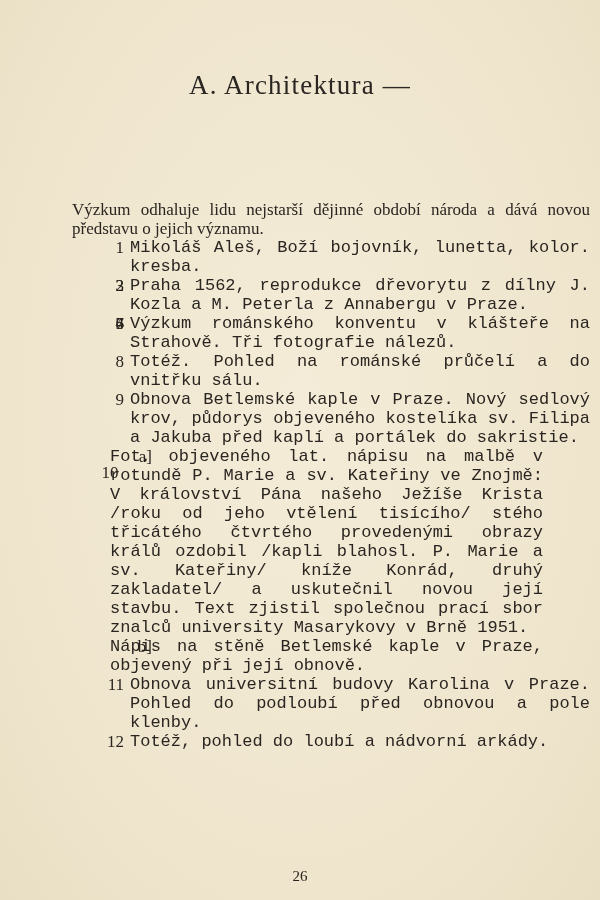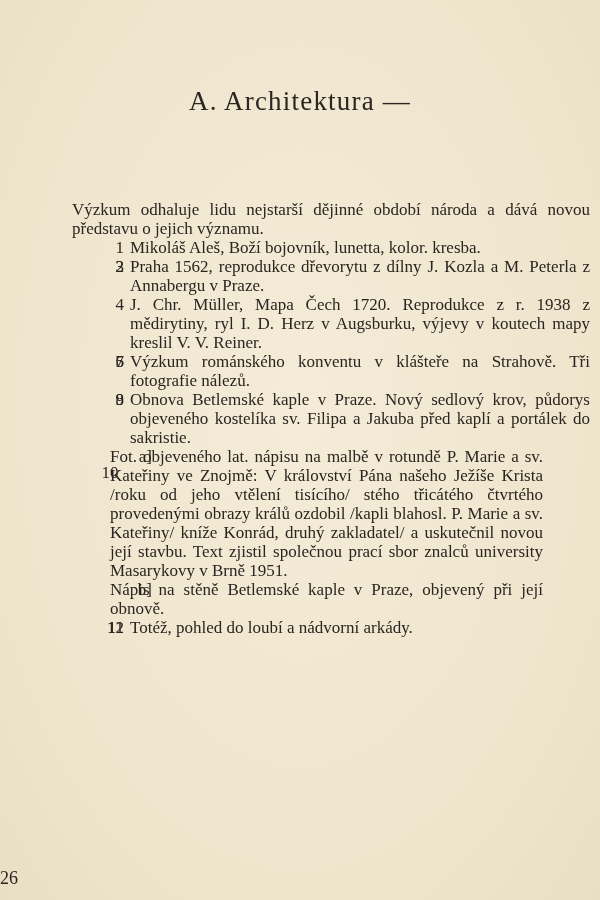--- a/index.html
+++ b/index.html
@@ -9,43 +9,43 @@
     position: relative;
     font-family: "Liberation Serif", "DejaVu Serif", serif;
     color: #2a2520;
   }
   .page {
     position: absolute; left: 0; top: 0; width: 600px; height: 900px;
     background: radial-gradient(ellipse at 50% 45%, #f4ecd8 0%, #efe5cd 70%, #e9dfc4 100%);
   }
   .title {
     position: absolute; left: 0; width: 600px; text-align: center;
-    font-size: 27px; letter-spacing: 1.2px; color: #2b2622; margin-top: 16px;
+    font-size: 27px; letter-spacing: 1.2px; color: #2b2622;
   }
   .title.l1 { top: 70px; }
   .title.l2 { top: 111px; }
   .intro {
     position: absolute; left: 72px; top: 200px; width: 518px;
     font-size: 17px; line-height: 19px; text-align: justify;
   }
   .list { position: absolute; left: 0; top: 238px; width: 600px; }
   .item { position: relative; font-size: 17px; line-height: 19px; }
   .num {
     position: absolute; left: 96px; width: 28px; text-align: right; top: 0;
   }
   .text {
-    margin-left: 130px; width: 460px; text-align: justify;
+    margin-left: 130px; width: 460px; text-align: justify; font-family: Liberation Mono, monospace;
   }
   .sub { position: relative; font-size: 17px; line-height: 19px; }
   .sub .mark { position: absolute; left: 126px; width: 26px; text-align: right; top: 0; }
   .sub .text { margin-left: 110px; width: 433px; }
   .num10 { position: absolute; left: 96px; width: 28px; text-align: center; top: 16px; }
   .pagenum {
-    position: absolute; left: 0; width: 600px; top: 868px; text-align: left;
-    font-size: 18px;
+    position: absolute; left: 0; width: 600px; top: 868px; text-align: center;
+    font-size: 15px;
   }
 </style>
 </head>
 <body>
 
 <div class="page">
   <div class="title l1">A. Architektura —</div>
 
   <div class="intro">Výzkum odhaluje lidu nejstarší dějinné období národa a dává novou představu o jejich významu.</div>
 
@@ -56,54 +56,55 @@
     </div>
     <div class="item">
       <span class="num">2</span>
     </div>
     <div class="item">
       <span class="num">3</span>
       <div class="text">Praha 1562, reprodukce dřevorytu z dílny J. Kozla a M. Peterla z Annabergu v Praze.</div>
     </div>
     <div class="item">
       <span class="num">4</span>
-      <div class="text">J. Chr. Müller, Mapa Čech 1720. Reprodukce z r. 1938 z mědirytiny, ryl I. D. Herz v Augsburku, výjevy v koutech mapy kreslil V. V. Reiner.</div>
     </div>
     <div class="item">
       <span class="num">5</span>
     </div>
     <div class="item">
       <span class="num">6</span>
     </div>
     <div class="item">
       <span class="num">7</span>
       <div class="text">Výzkum románského konventu v klášteře na Strahově. Tři fotografie nálezů.</div>
     </div>
     <div class="item">
       <span class="num">8</span>
+      <div class="text">Totéž. Pohled na románské průčelí a do vnitřku sálu.</div>
     </div>
     <div class="item">
       <span class="num">9</span>
       <div class="text">Obnova Betlemské kaple v Praze. Nový sedlový krov, půdorys objeveného kostelíka sv. Filipa a Jakuba před kaplí a portálek do sakristie.</div>
     </div>
 
     <div class="item">
       <span class="num10">10</span>
       <div class="sub">
         <span class="mark">a]</span>
         <div class="text">Fot. objeveného lat. nápisu na malbě v rotundě P. Marie a sv. Kateřiny ve Znojmě: V království Pána našeho Ježíše Krista /roku od jeho vtělení tisícího/ stého třicátého čtvrtého provedenými obrazy králů ozdobil /kapli blahosl. P. Marie a sv. Kateřiny/ kníže Konrád, druhý zakladatel/ a uskutečnil novou její stavbu. Text zjistil společnou prací sbor znalců university Masarykovy v Brně 1951.</div>
       </div>
       <div class="sub">
         <span class="mark">b]</span>
         <div class="text">Nápis na stěně Betlemské kaple v Praze, objevený při její obnově.</div>
       </div>
     </div>
 
     <div class="item">
       <span class="num">11</span>
+      <div class="text">Obnova universitní budovy Karolina v Praze. Pohled do podloubí před obnovou a pole klenby.</div>
     </div>
     <div class="item">
       <span class="num">12</span>
       <div class="text">Totéž, pohled do loubí a nádvorní arkády.</div>
     </div>
   </div>
 
   <div class="pagenum">26</div>
 </div>
 

